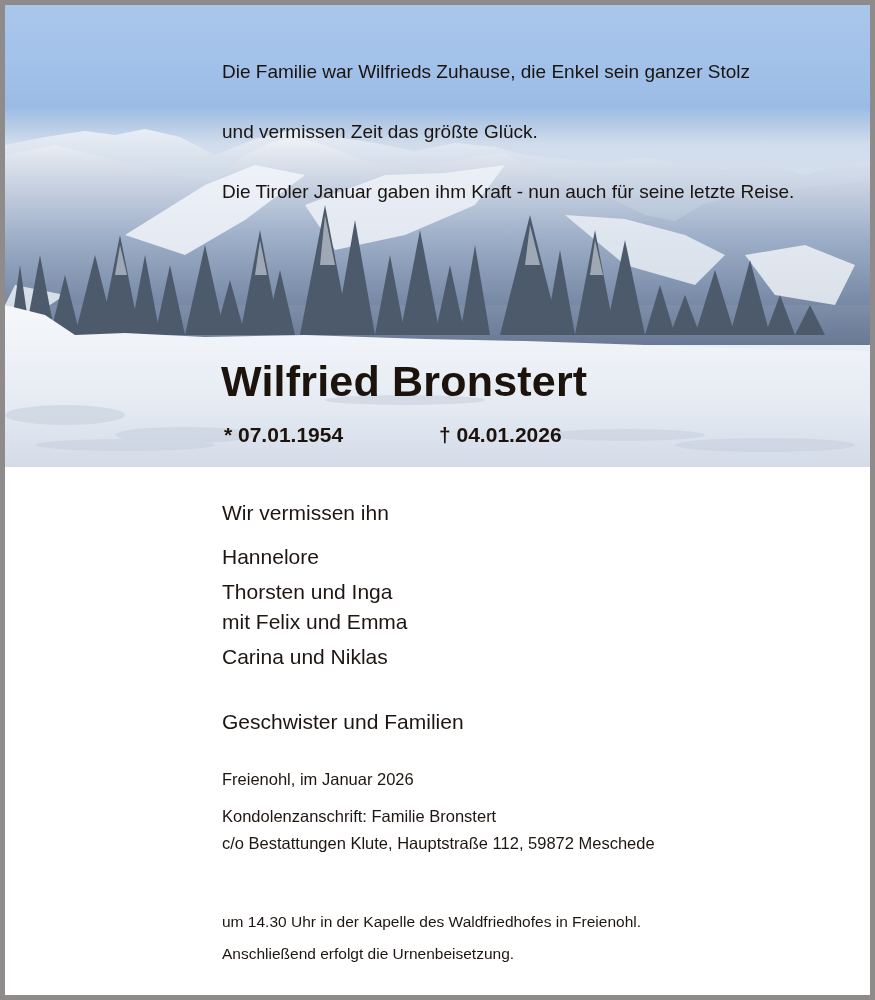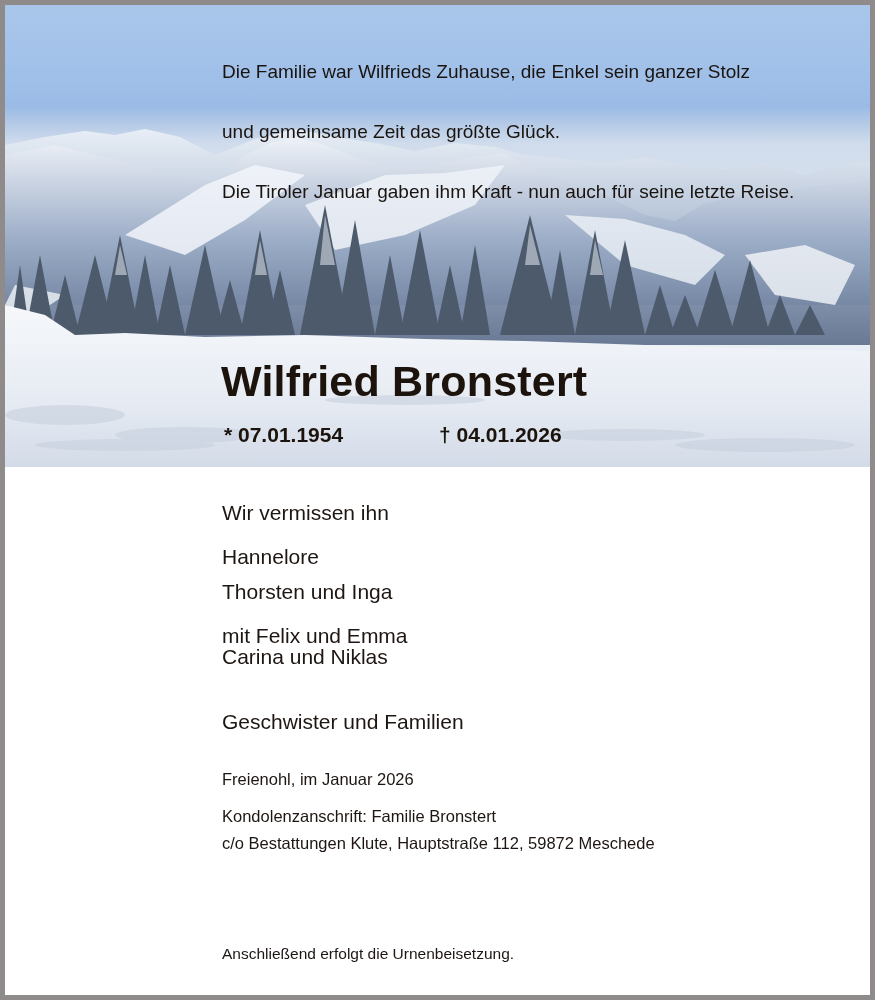--- a/index.html
+++ b/index.html
@@ -92,35 +92,36 @@
         <ellipse cx="180" cy="430" rx="70" ry="8"></ellipse>
         <ellipse cx="120" cy="440" rx="90" ry="6"></ellipse>
         <ellipse cx="620" cy="430" rx="80" ry="6"></ellipse>
         <ellipse cx="760" cy="440" rx="90" ry="7"></ellipse>
         <ellipse cx="400" cy="395" rx="80" ry="5"></ellipse>
       </g>
     </svg>
 
     <div class="quote">
       <div>Die Familie war Wilfrieds Zuhause, die Enkel sein ganzer Stolz</div>
-      <div>und gemeinsame Zeit das größte Glück.</div>
+      <div>und vermissen Zeit das größte Glück.</div>
       <div>Die Tiroler Januar gaben ihm Kraft - nun auch für seine letzte Reise.</div>
     </div>
 
     <div class="name">Wilfried Bronstert</div>
     <div class="dates born">* 07.01.1954</div>
     <div class="dates died">† 04.01.2026</div>
   </div>
 
   <div class="text" style="top:493px;">Wir vermissen ihn</div>
 
   <div class="text" style="top:537px;">Hannelore</div>
   <div class="text" style="top:572px;">Thorsten und Inga</div>
-  <div class="text" style="top:602px;margin-top:14px;">mit Felix und Emma</div>
+  <div class="text" style="top:602px;">mit Felix und Emma</div>
   <div class="text" style="top:637px;">Carina und Niklas</div>
   <div class="text" style="top:702px;">Geschwister und Familien</div>
 
   <div class="small" style="top:763px;">Freienohl, im Januar 2026</div>
   <div class="small" style="top:800px;">Kondolenzanschrift: Familie Bronstert</div>
   <div class="small" style="top:827px;">c/o Bestattungen Klute, Hauptstraße 112, 59872 Meschede</div>
 
+  <div class="small" style="top:905px;font-size:15.5px;">um 14.30 Uhr in der Kapelle des Waldfriedhofes in Freienohl.</div>
   <div class="small" style="top:937px;font-size:15.5px;">Anschließend erfolgt die Urnenbeisetzung.</div>
 </div>
 
 </body></html>

